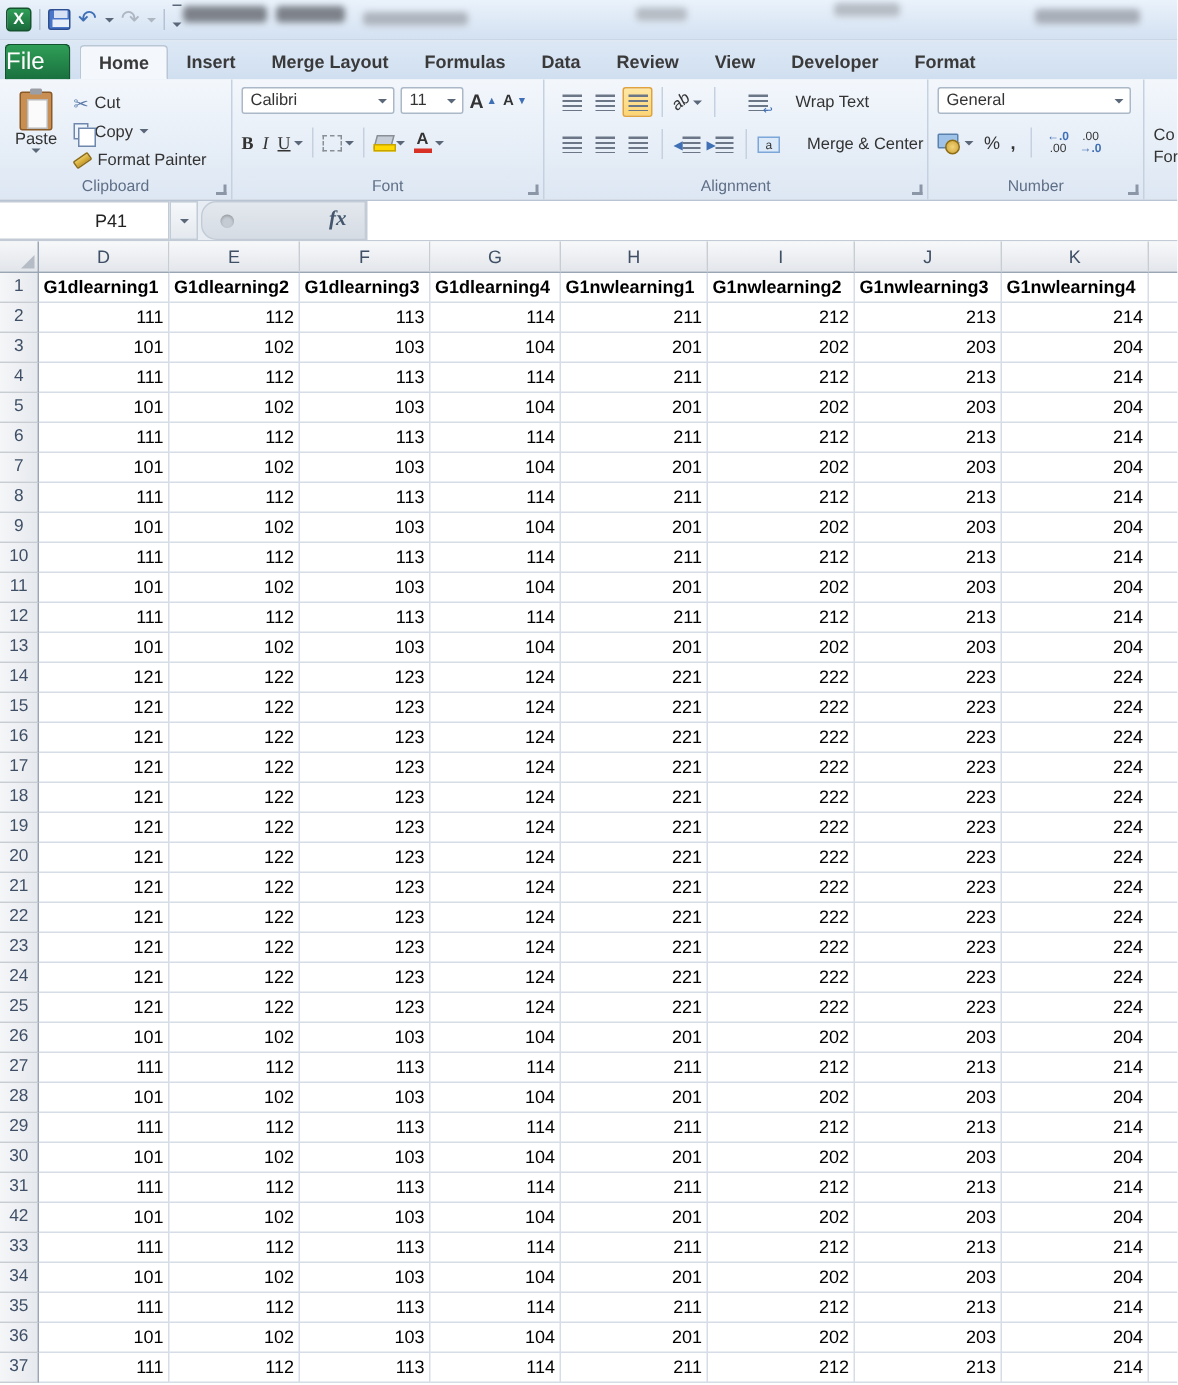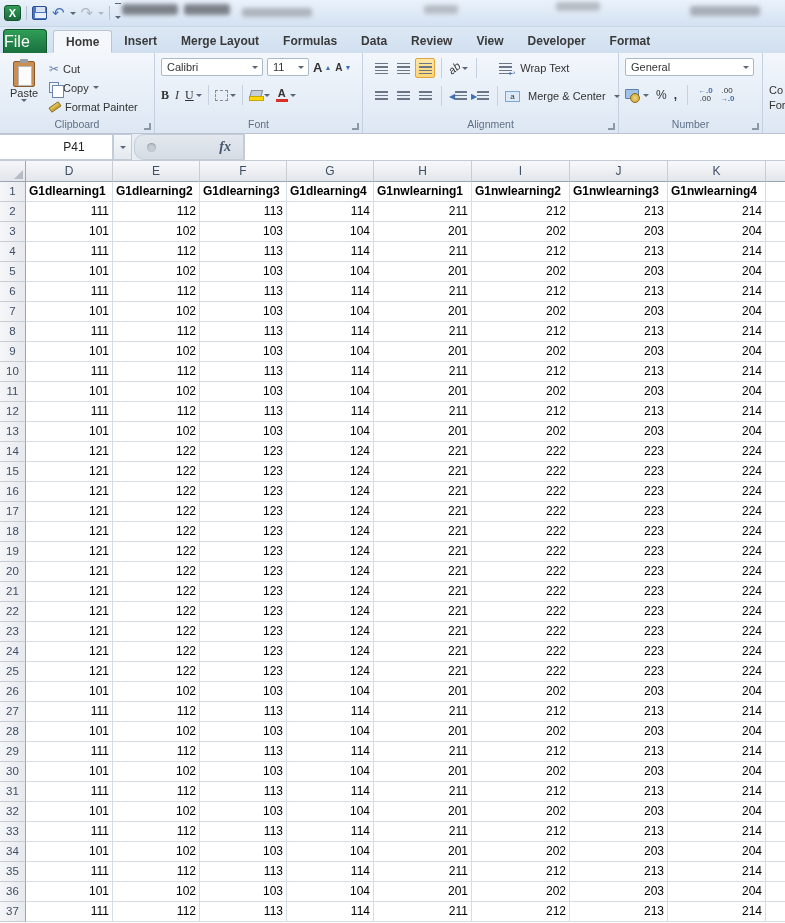--- a/index.html
+++ b/index.html
@@ -88,21 +88,21 @@
   .vsep { width:1px; height:20px; background:#c5d1e0; }
 
   .lines { width:13px; height:11px;
     background:repeating-linear-gradient(#6b7787 0 1.5px, transparent 1.5px 3.5px); }
   .abtn { width:20px; height:20px; border:1px solid transparent; border-radius:2px;
     display:flex; align-items:center; justify-content:center; }
   .abtn.activebtn { background:linear-gradient(#ffe8a6,#fcd575); border:1px solid #e0a33e; }
   .align-row1 { position:absolute; left:8px; top:5px; display:flex; gap:2px; align-items:center; }
   .align-row2 { position:absolute; left:8px; top:33px; display:flex; gap:2px; align-items:center; }
   .ab-rot { display:inline-block; transform:rotate(-40deg); font-style:italic; font-size:11px; }
-  .wrap-merge { font-size:11px; display:flex; align-items:center; gap:8px; white-space:nowrap; }
+  .wrap-merge { font-size:11px; display:flex; align-items:center; gap:18px; white-space:nowrap; }
   .ico-merge { width:15px; height:11px; background:#dce9f8; border:1px solid #7da7d9;
     font-size:8px; line-height:10px; text-align:center; color:#333; }
   .ico-wrap { position:relative; }
   .ico-wrap::after { content:"\21a9"; position:absolute; right:-3px; bottom:-4px; font-size:8px; color:#3f6fb5; }
   .ind-arrow { color:#3f6fb5; font-size:8px; }
 
   .num-row1 { position:absolute; left:6px; top:5px; right:8px; }
   .num-row2 { position:absolute; left:6px; top:32px; display:flex; gap:7px; align-items:center; }
   .ico-money { width:16px; height:12px; position:relative; }
   .ico-money::before { content:""; position:absolute; left:0; top:0; width:12px; height:8px;
@@ -740,21 +740,21 @@
         <div class="cell wD ncell">112</div>
         <div class="cell wD ncell">113</div>
         <div class="cell wD ncell">114</div>
         <div class="cell wH ncell">211</div>
         <div class="cell wH ncell">212</div>
         <div class="cell wH ncell">213</div>
         <div class="cell wH ncell">214</div>
         <div class="cell padc"></div>
       </div>
       <div class="grow_">
-        <div class="rowh">32</div>
+        <div class="rowh">42</div>
         <div class="cell wD ncell">101</div>
         <div class="cell wD ncell">102</div>
         <div class="cell wD ncell">103</div>
         <div class="cell wD ncell">104</div>
         <div class="cell wH ncell">201</div>
         <div class="cell wH ncell">202</div>
         <div class="cell wH ncell">203</div>
         <div class="cell wH ncell">204</div>
         <div class="cell padc"></div>
       </div>

